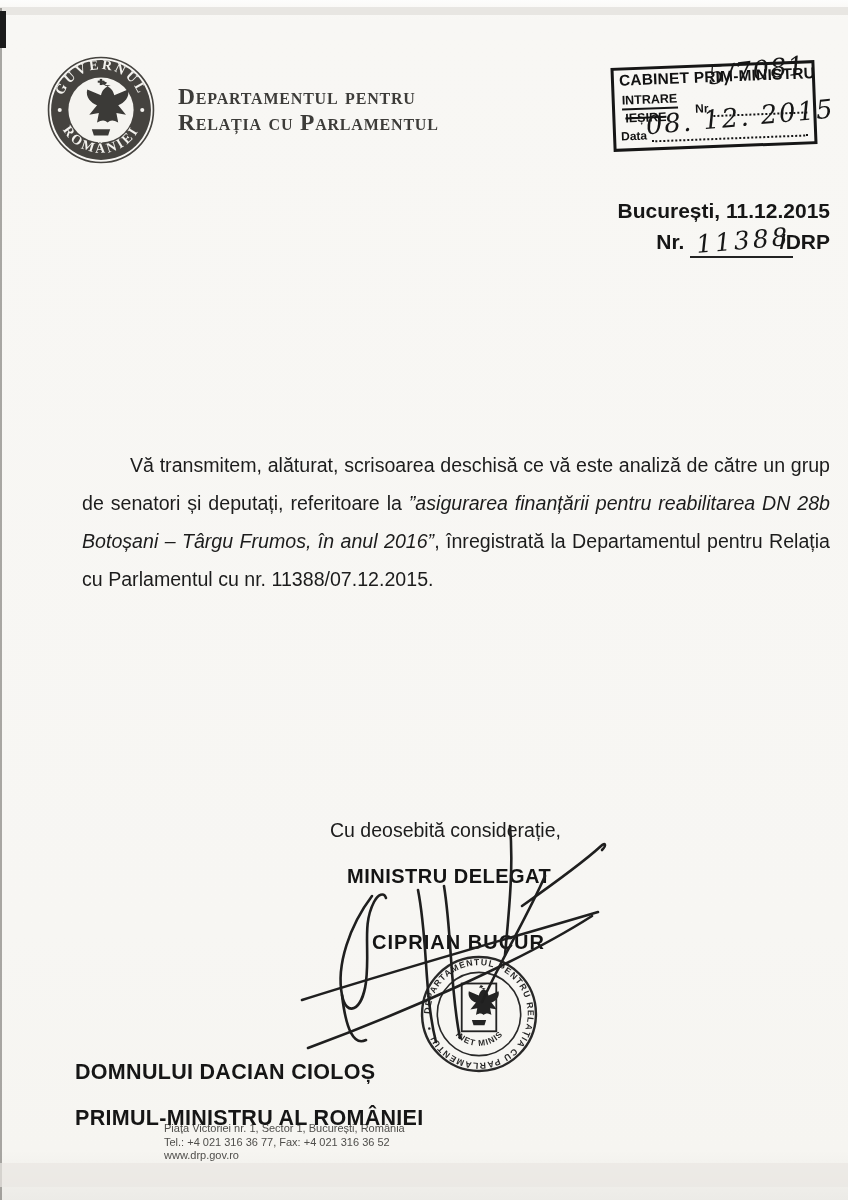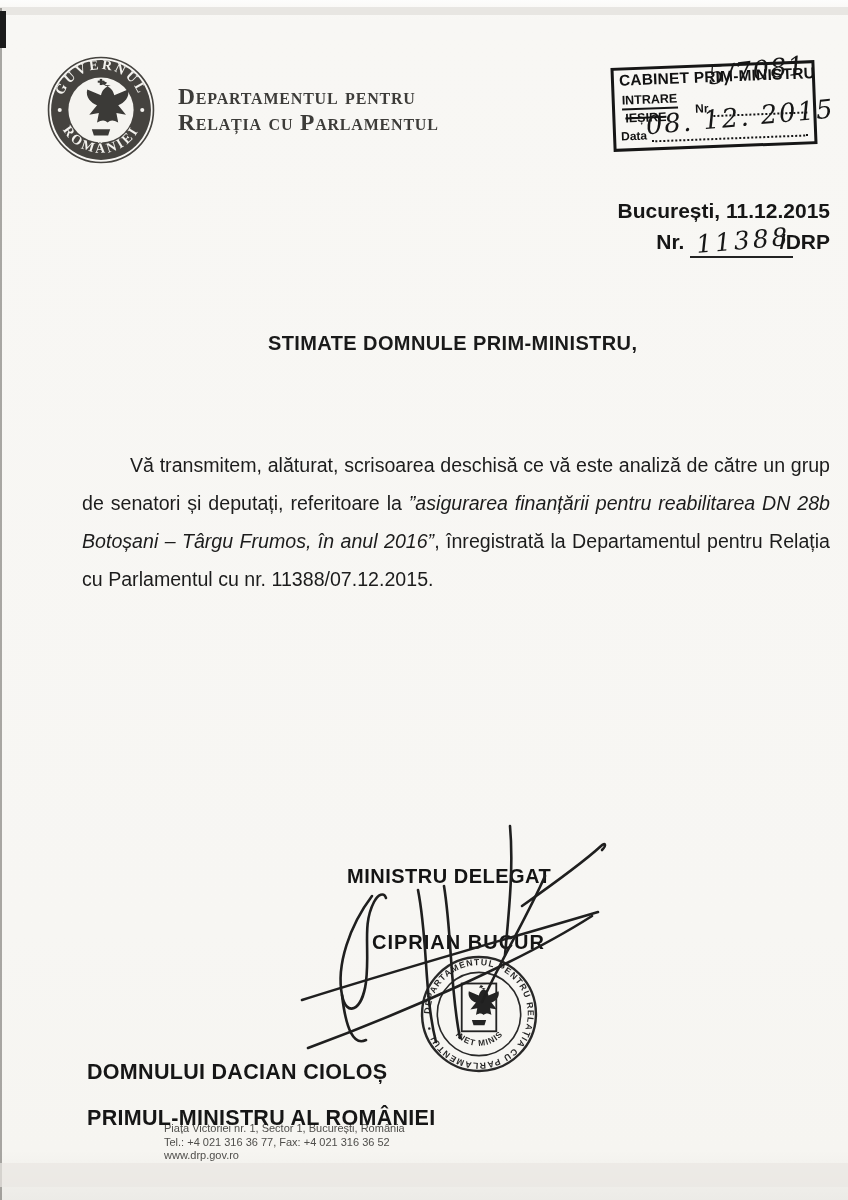--- a/index.html
+++ b/index.html
@@ -52,21 +52,21 @@
   .it{font-style:italic;}
 
   
   .closing{position:absolute;left:330px;top:819px;font-size:19.5px;color:#1c1c1c;}
   .minister-title{position:absolute;left:347px;top:865px;font-size:20px;font-weight:bold;letter-spacing:.5px;color:#141414;}
   .signer-name{position:absolute;left:372px;top:931px;font-size:20px;font-weight:bold;letter-spacing:1px;color:#141414;}
   .round-stamp{position:absolute;left:418px;top:953px;width:122px;height:122px;opacity:.93;}
   .signature-svg{position:absolute;left:0;top:0;width:848px;height:1200px;pointer-events:none;}
 
   
-  .addressee{position:absolute;left:75px;top:1060px;font-weight:bold;font-size:21.5px;letter-spacing:.3px;color:#161616;margin-left:12px;}
+  .addressee{position:absolute;left:75px;top:1060px;font-weight:bold;font-size:21.5px;letter-spacing:.3px;color:#161616;}
   .addressee .line2{margin-top:21px;text-align:right;}
   .footer{position:absolute;left:164px;top:1122px;font-size:11px;line-height:13.5px;color:#4f4e4b;}
 </style>
 </head>
 <body>
 
 <div class="page">
 
   <div class="scan-band-top"></div>
   <div class="scan-edge-left"></div>
@@ -112,26 +112,26 @@
     <div class="reg-dots-data"></div>
     <div class="hand reg-hand-nr">5/7081</div>
     <div class="hand reg-hand-date">08. 12. 2015</div>
   </div>
 
   <div class="dateline">
     <div>București, 11.12.2015</div>
     <div class="nr-line"><span>Nr.</span><span class="hand-underline"><span class="hand hand-number">11388</span></span><span class="nr-suffix">/DRP</span></div>
   </div>
 
-  <div class="salutation">STIMATE DOMNULE PRIM-MINISTRU,</div>
 
   <div class="body-text">
     <p><span>Vă transmitem, alăturat, scrisoarea deschisă ce vă este analiză de către un grup de senatori și deputați, referitoare la </span><span class="it">”asigurarea finanțării pentru reabilitarea DN 28b Botoșani – Târgu Frumos, în anul 2016”</span><span>, înregistrată la Departamentul pentru Relația cu Parlamentul cu nr. 11388/07.12.2015.</span></p>
   </div>
 
+  <div class="closing">Cu deosebită considerație,</div>
   <div class="minister-title">MINISTRU DELEGAT</div>
   <div class="signer-name">CIPRIAN BUCUR</div>
 
   <svg class="round-stamp" viewBox="0 0 120 120">
     <circle cx="60" cy="60" r="56" fill="none" stroke="#191919" stroke-width="2.4"></circle>
     <circle cx="60" cy="60" r="41" fill="none" stroke="#191919" stroke-width="1.6"></circle>
     <defs>
       <path id="stampOuter" d="M 12,60 a 48,48 0 1 1 96,0 a 48,48 0 1 1 -96,0"></path>
       <path id="stampInner" d="M 36.5,80.5 A 31,31 0 0 0 83.5,80.5"></path>
     </defs>

